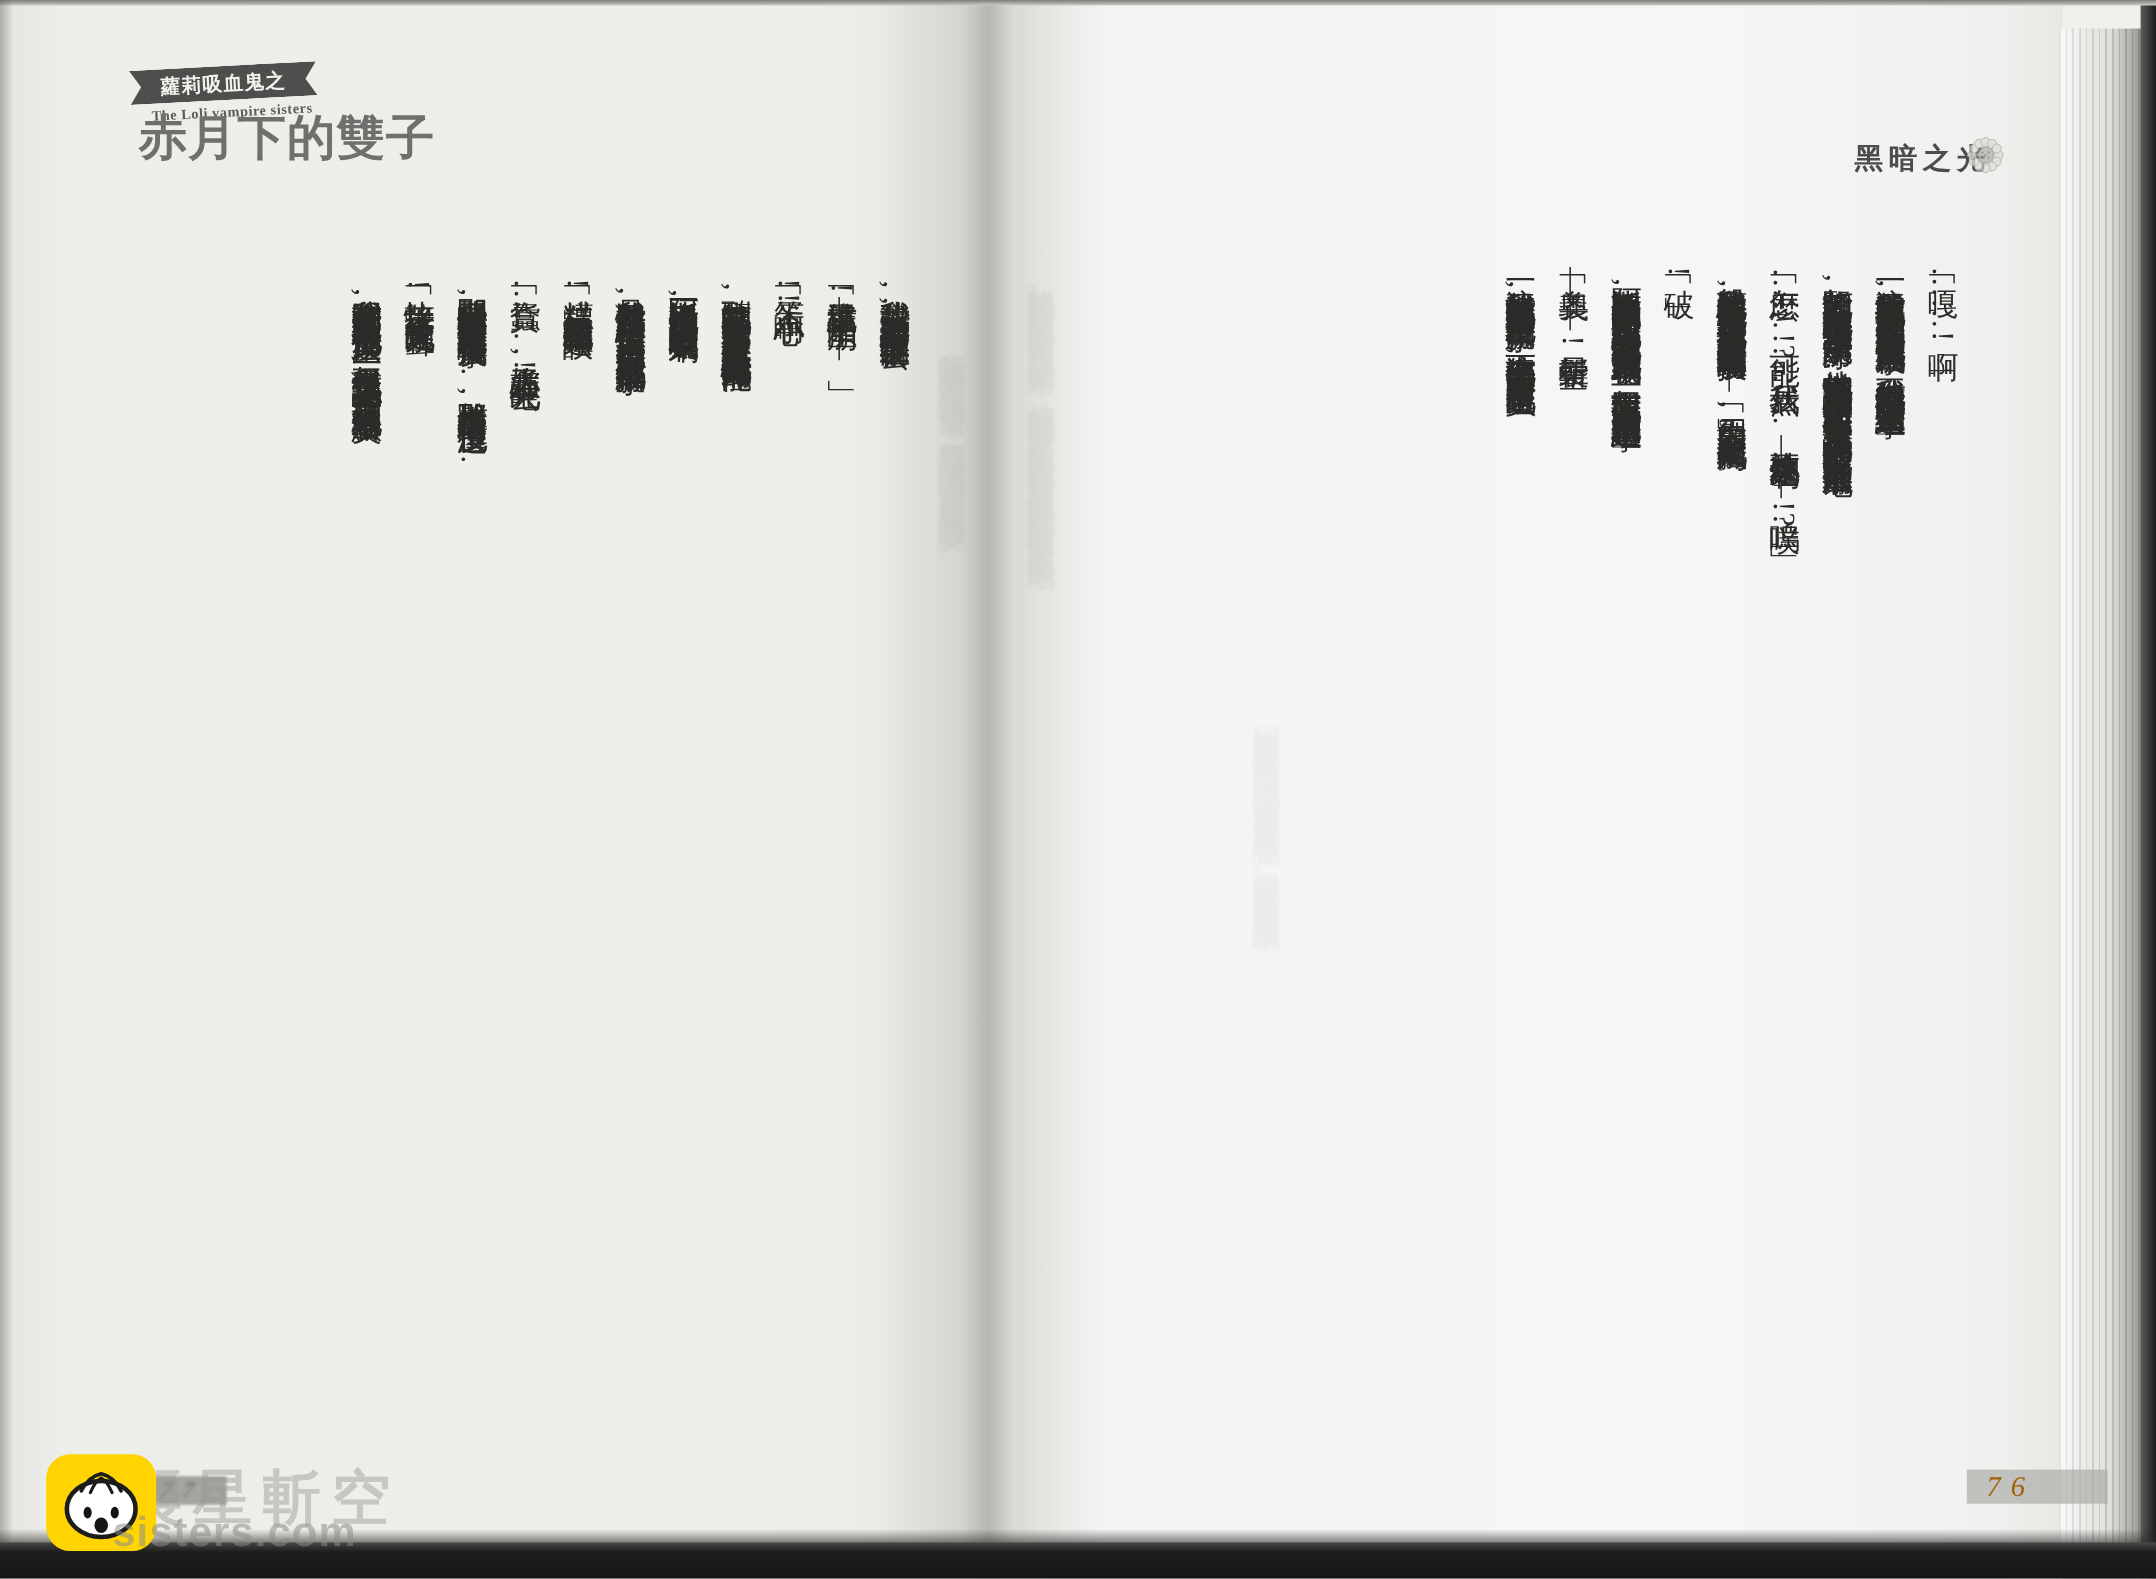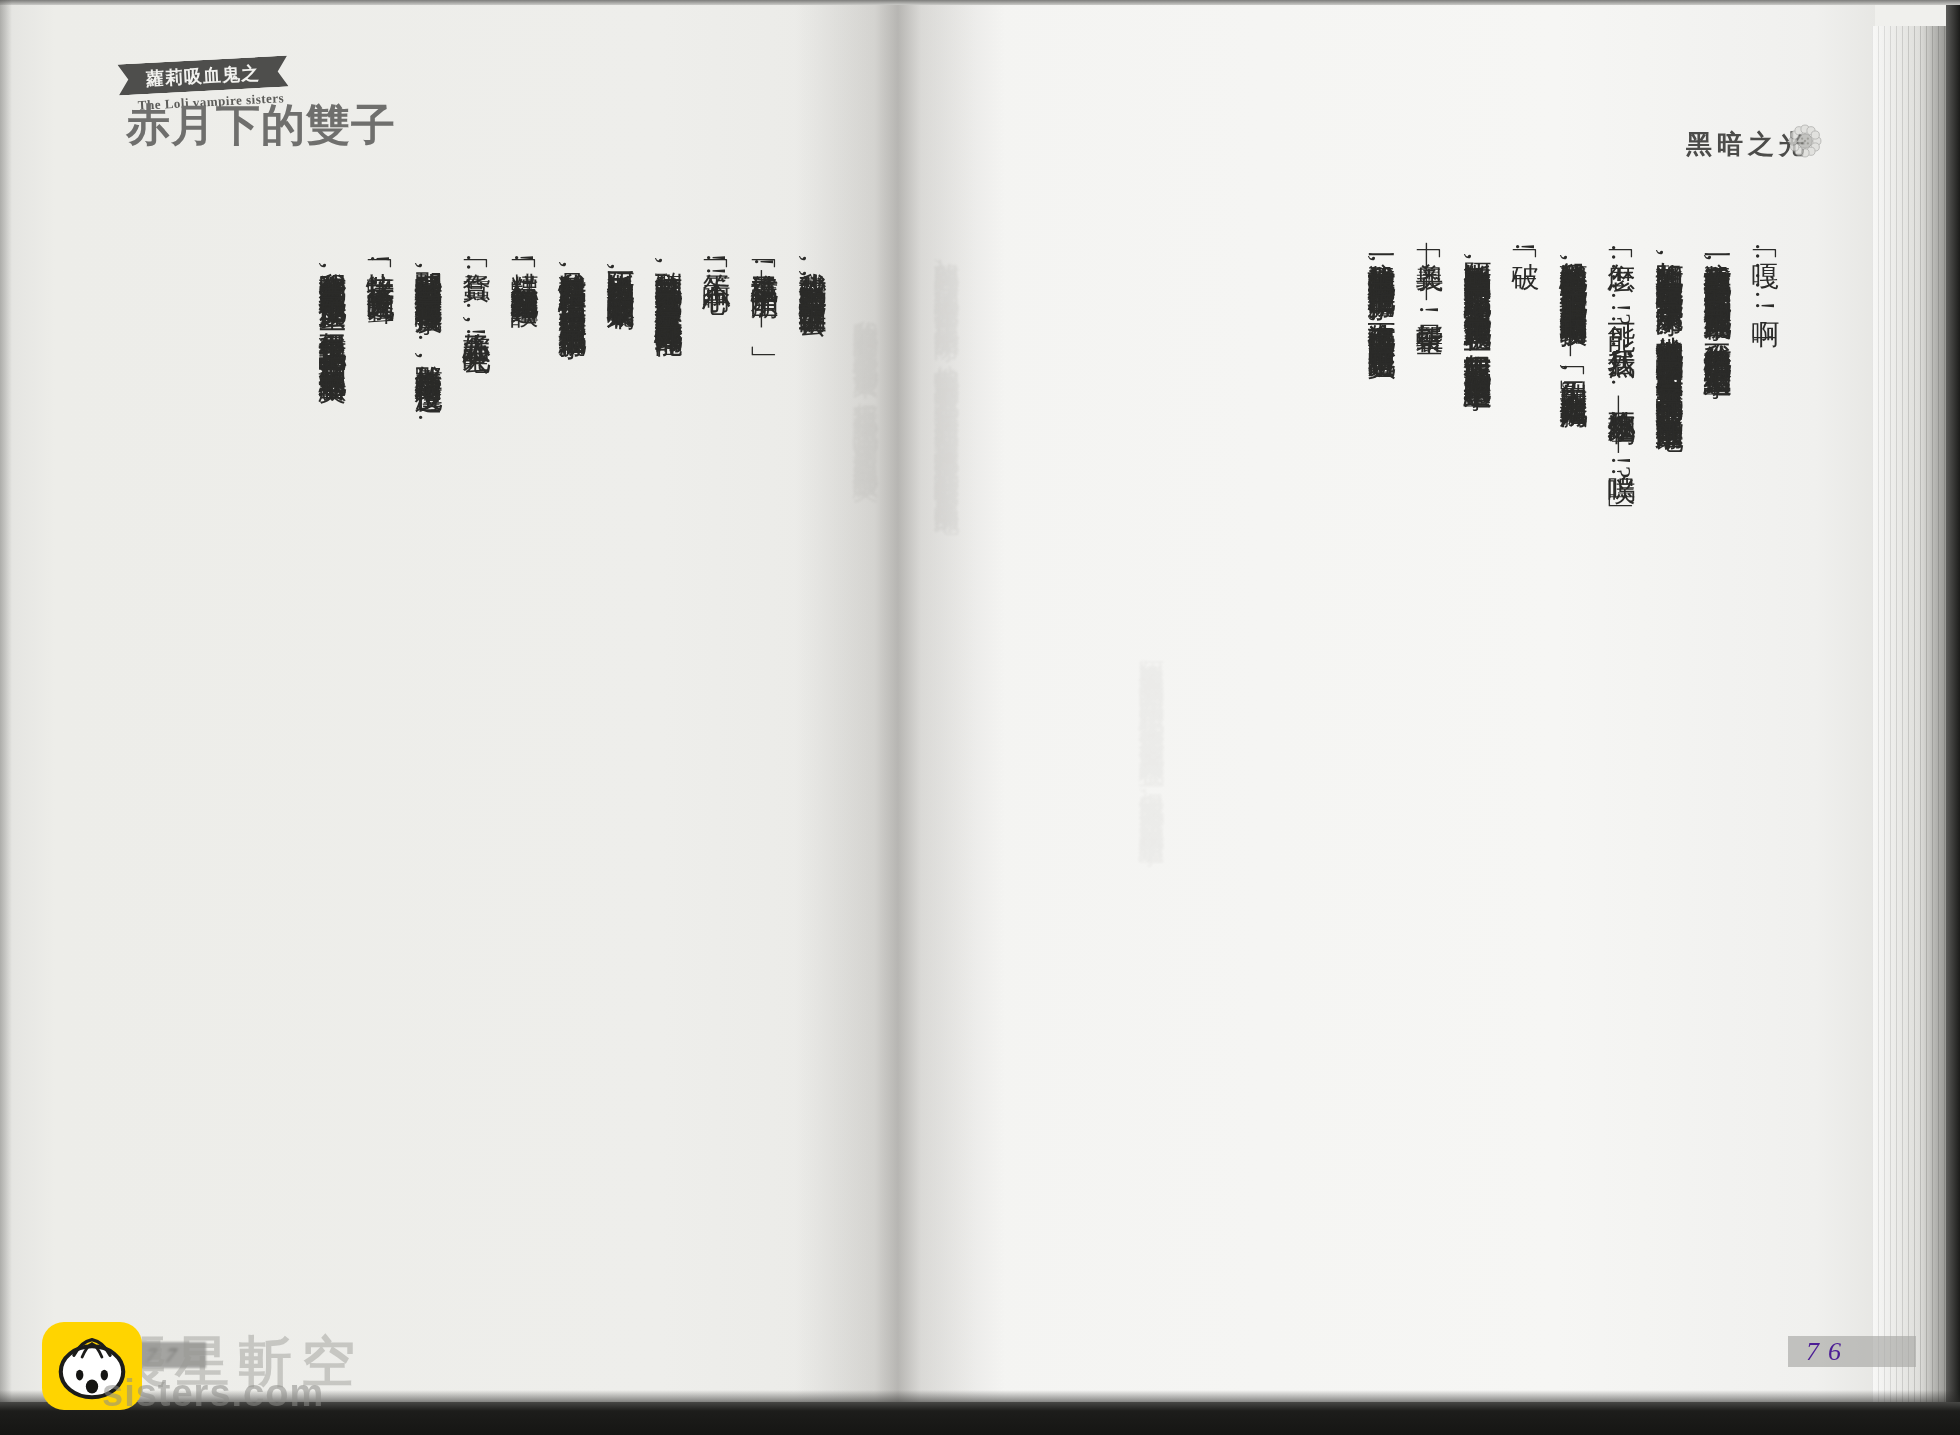--- a/index.html
+++ b/index.html
@@ -59,21 +59,21 @@
   .ghost{position:absolute;writing-mode:vertical-rl;font-size:26px;line-height:34px;
     color:#514e4a;opacity:.07;filter:blur(1.3px);letter-spacing:2px;
     overflow:hidden;pointer-events:none;font-family:"Liberation Serif",serif;}
   #ghost-1{left:893px;top:240px;width:70px;height:860px;}
   #ghost-2{left:840px;top:300px;width:42px;height:760px;}
   #ghost-3{left:1126px;top:640px;width:42px;height:560px;opacity:.05;}
   
   #page-number-band{position:absolute;left:1788px;top:1336px;width:128px;height:31px;
     background:rgba(168,168,164,.65);}
   #page-number{position:absolute;left:18px;top:1px;font-size:26px;font-style:italic;
-    color:#4c1d95;letter-spacing:9px;font-family:"Liberation Serif",serif;}
+    color:#a16207;letter-spacing:9px;font-family:"Liberation Serif",serif;}
   #footer-left{position:absolute;left:98px;top:1340px;display:flex;align-items:center;}
   #footer-chapter-label{font-size:22px;color:#55534f;opacity:.85;}
   #footer-smudge{margin-left:6px;width:80px;height:26px;background:#a4a4a1;
     filter:blur(1.2px);display:flex;align-items:center;justify-content:center;}
   #footer-smudge span{font-size:20px;color:#6a6a67;transform:skewX(-18deg);
     letter-spacing:10px;filter:blur(.8px);}
   
   #wm-icon{position:absolute;left:42px;top:1322px;width:100px;height:88px;
     background:#ffd400;border-radius:22px;z-index:5;
     display:flex;align-items:center;justify-content:center;}

